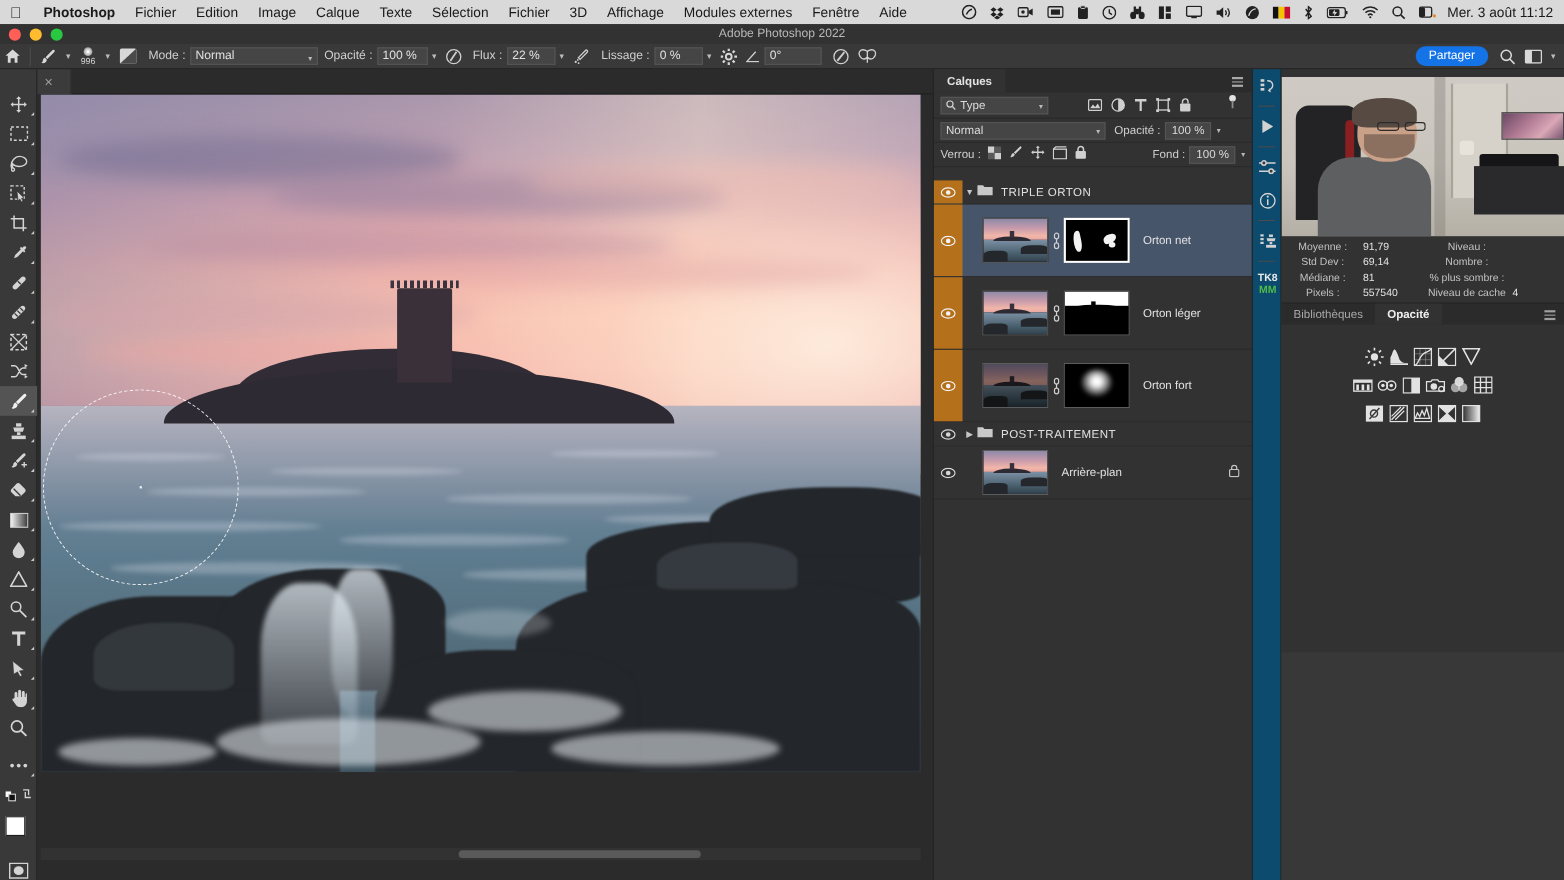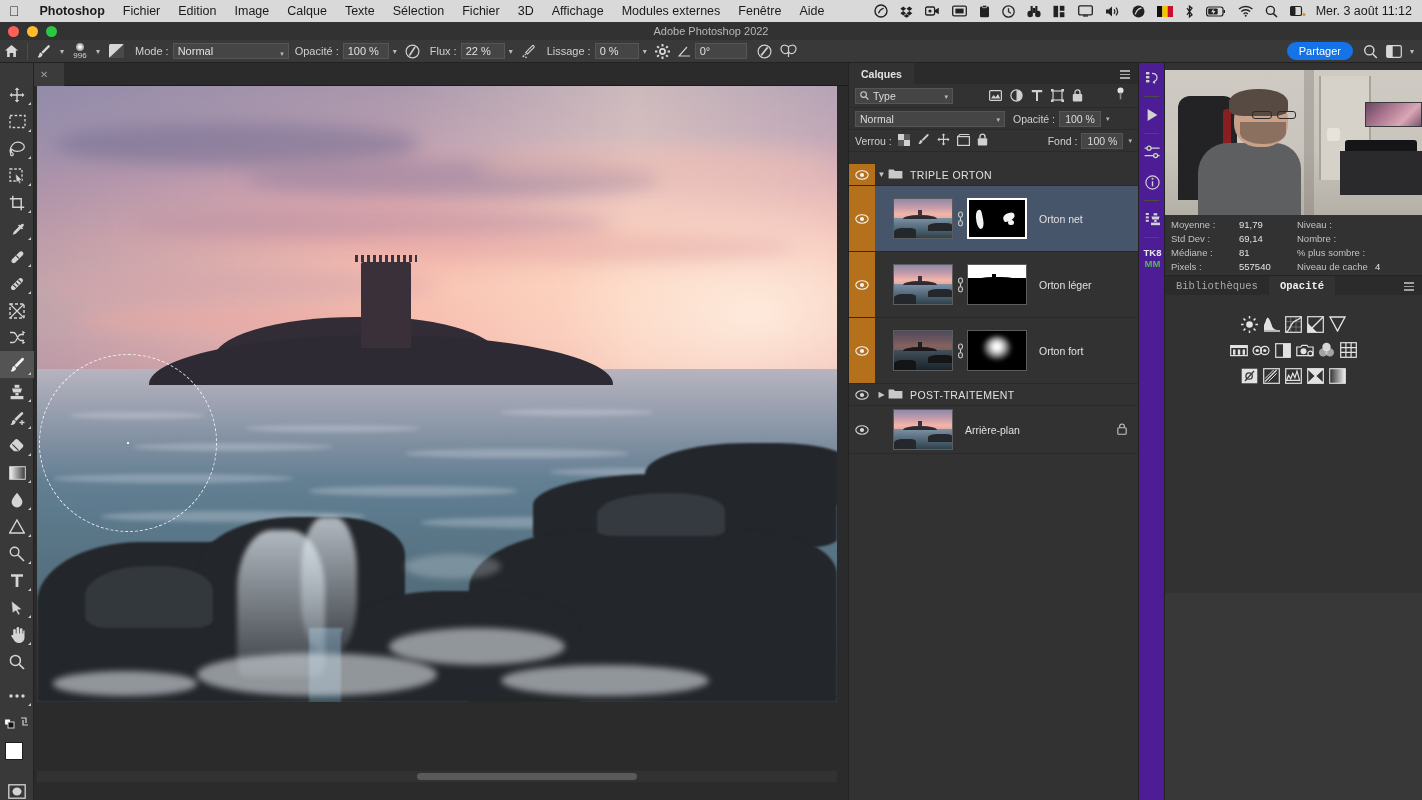--- a/index.html
+++ b/index.html
@@ -249,21 +249,21 @@
     background:#2e2a33; border-radius:50% 50% 0 0 /100% 100% 0 0; }
   .mini .mtow { position:absolute; left:41%; top:29%; width:7%; height:15%;
     background:#3a3039; }
   .mini .mrock { position:absolute; background:#24272b; filter: blur(.5px); }
   .mini.dark:before { content:""; position:absolute; inset:0; background:rgba(0,0,0,.45); z-index:3;}
   .mask { position: absolute; inset: 0; background: #000; }
 
   
   #rail {
     position: absolute; top: 63px; left: 1138px; width: 27px; height: 737px;
-    background: #4c1d95; border-left: 1px solid #222; border-right: 1px solid #222;
+    background: #0c4a6e; border-left: 1px solid #222; border-right: 1px solid #222;
   }
   .rail-ic { width: 27px; height: 30px; display: flex; align-items: center;
              justify-content: center; }
   .rail-sep { height: 1px; background: #4b4b4b; margin: 3px 5px; }
 
   
   #rightcol {
     position: absolute; top: 63px; left: 1165px; width: 257px; height: 737px;
     background: #323232;
   }
@@ -300,33 +300,33 @@
     border:1px solid #3a3a3a; }
   .vlamp { position:absolute; left:63%; top:40%; width:5%; height:9%;
     background:#e7e3da; border-radius:3px; }
 
   #histostats {
     position: absolute; left: 0; top: 152px; width: 257px; height: 60px;
     color: #c9c9c9; font-size: 9.5px;
   }
   .hs-grid { display: grid; grid-template-columns: 68px 58px 78px 40px;
              row-gap: 3px; padding: 4px 4px 0 6px; }
-  .hs-k { text-align: left; padding-right: 5px; color: #c2c2c2; }
+  .hs-k { text-align: center; padding-right: 5px; color: #c2c2c2; }
   .hs-v { text-align: left; color: #e2e2e2; }
 
   .panel-tabs { height: 20px; background: #2b2b2b; display: flex; position: relative;
                 border-top: 1px solid #242424; }
   .panel-tabs .t { font-size: 10.5px; color: #a8a8a8; display: flex; align-items: center;
                    padding: 0 11px; }
   .panel-tabs .t.act { background: #323232; color: #f0f0f0; font-weight: bold; }
   .panel-tabs .mn { position: absolute; right: 8px; top: 6px; width: 10px; height: 8px; }
   .panel-tabs .mn i { display:block; height:1.5px; background:#a0a0a0; margin-bottom:2px; }
 
   #adjust { position: absolute; left: 0; top: 212px; width: 257px; height: 298px;
-            background: #323232; font-family: Liberation Mono, monospace; }
+            background: #323232; }
   #adj-title { font-size: 10.5px; color: #cfcfcf; padding: 10px 0 0 8px; }
   .adjrow { display: flex; justify-content: center; gap: 4px; margin-top: 8px; }
   .adjbtn { width: 18px; height: 18px; display:flex; align-items:center; justify-content:center; }
 
   #channels { position: absolute; left: 0; top: 510px; width: 257px; height: 268px;
               background: #323232; }
   #ch-body { position:absolute; left:0; top:20px; width:257px; height:226px;
              background:#383838; }
 </style>
 </head>

